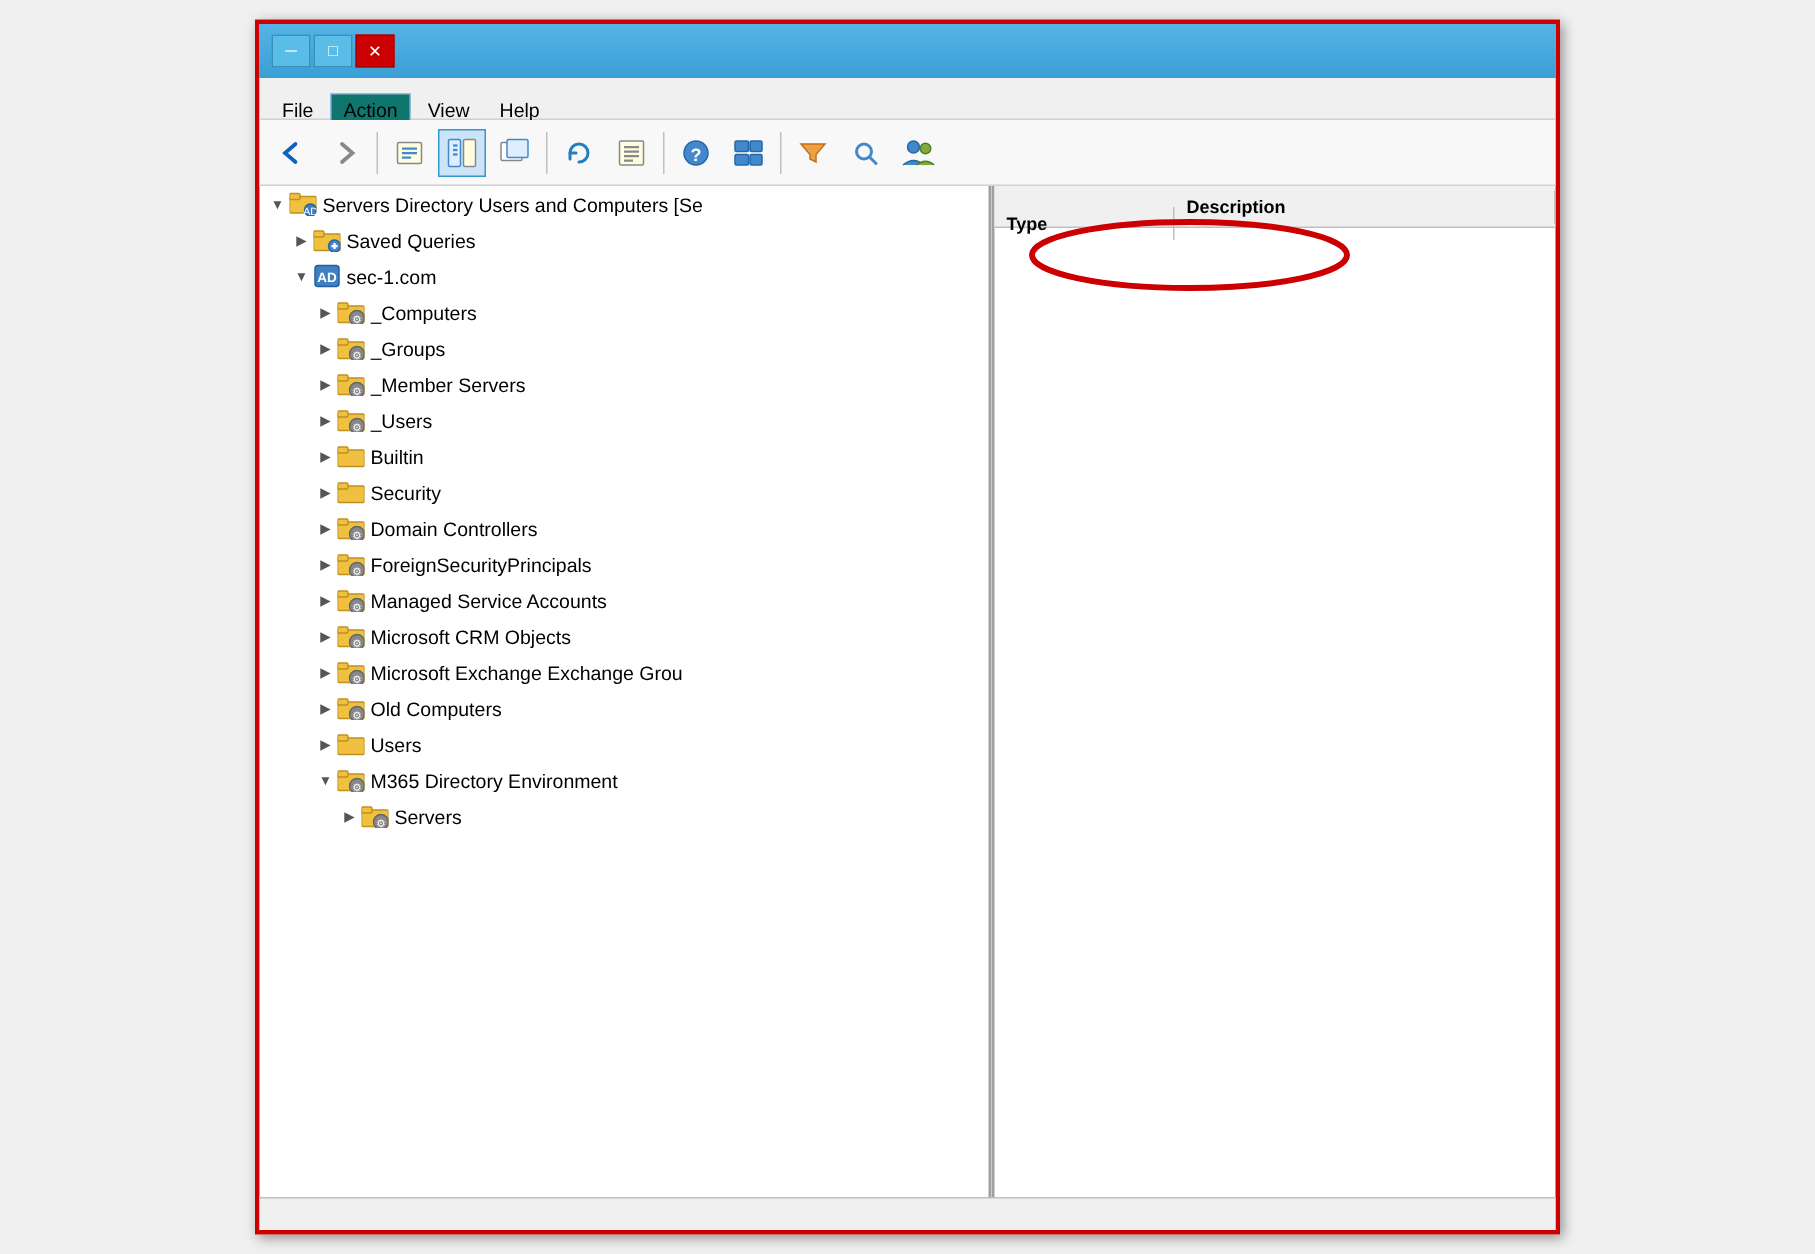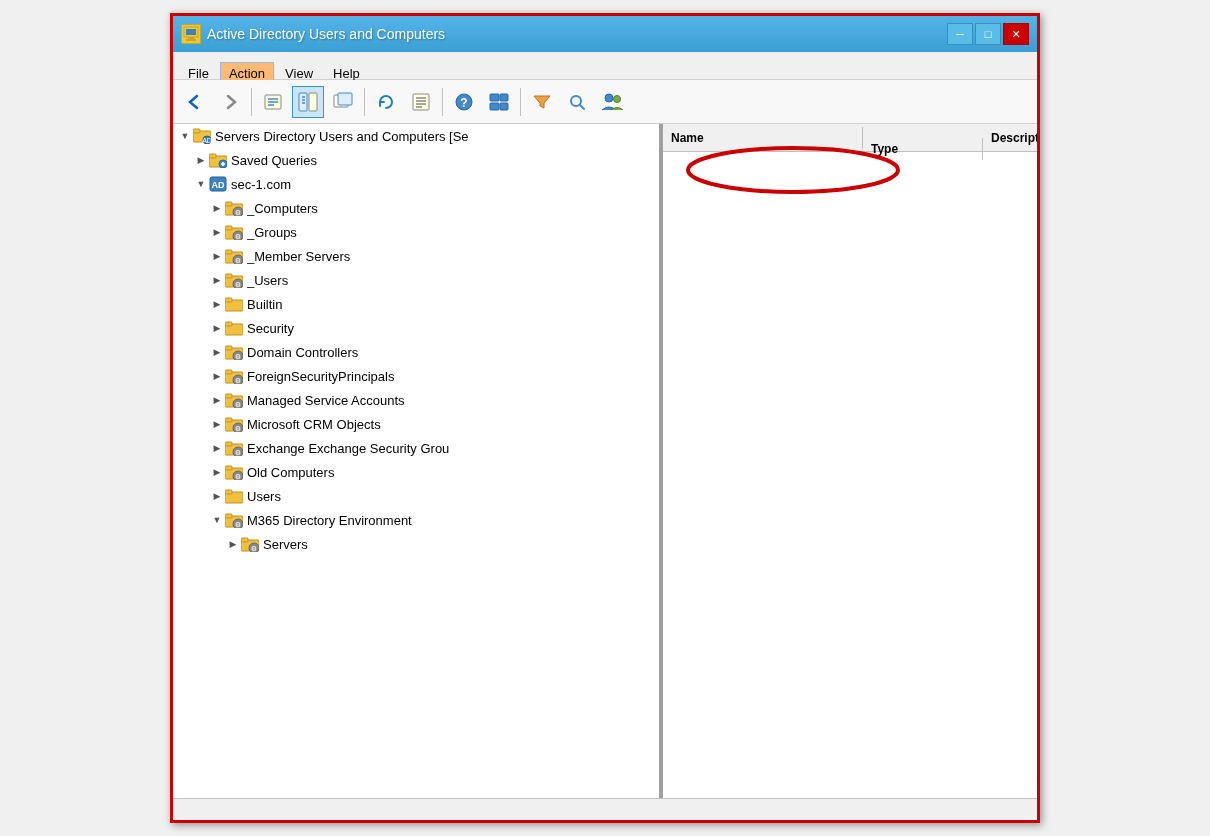--- a/index.html
+++ b/index.html
@@ -85,21 +85,21 @@
       border-bottom: 1px solid #d0d0d0;
       flex-shrink: 0;
     }
     .menu-item {
       padding: 3px 8px;
       cursor: pointer;
       color: #000;
       border: 1px solid transparent;
       margin-top: 16px;
     }
-    .menu-item.active { background: #fdba74; border-color: #99bbdd; }
+    .menu-item.active { background: #0f766e; border-color: #99bbdd; }
 
     
     .toolbar {
       background: #f8f8f8;
       height: 44px;
       display: flex;
       align-items: center;
       padding: 0 6px;
       gap: 3px;
       border-bottom: 1px solid #d0d0d0;
@@ -276,31 +276,20 @@
     .tree-pane-wrapper {
       position: relative;
     }
   </style>
 </head>
 <body>
 
 <div class="window">
 
   <div class="title-bar">
-    <div class="title-bar-left">
-      <div class="title-icon">
-        <svg width="16" height="16" viewBox="0 0 16 16">
-          <rect x="1" y="1" width="14" height="10" fill="#e8c840" stroke="#c8a820"></rect>
-          <rect x="3" y="3" width="10" height="6" fill="#4080c0"></rect>
-          <rect x="5" y="11" width="6" height="2" fill="#c8a820"></rect>
-          <rect x="3" y="13" width="10" height="2" fill="#c8a820"></rect>
-        </svg>
-      </div>
-      <span class="title-text">Active Directory Users and Computers</span>
-    </div>
     <div class="title-controls">
       <div class="title-btn">─</div>
       <div class="title-btn">□</div>
       <div class="title-btn close">✕</div>
     </div>
   </div>
 
   <div class="menu-bar">
     <div class="menu-item">File</div>
     <div class="menu-item active">Action</div>
@@ -597,21 +586,21 @@
                   <div class="tree-row indent-2">
                     <div class="tree-toggle">▶</div>
                     <div class="tree-icon">
                       <svg width="18" height="16" viewBox="0 0 18 16">
                         <rect x="0" y="4" width="18" height="11" rx="1" fill="#f0c040" stroke="#c09020"></rect>
                         <rect x="0" y="2" width="7" height="4" rx="1" fill="#f0c040" stroke="#c09020"></rect>
                         <circle cx="13" cy="12" r="5" fill="#888" stroke="#666"></circle>
                         <text x="13" y="15" text-anchor="middle" font-size="7" fill="#fff">⚙</text>
                       </svg>
                     </div>
-                    <span class="tree-label">Exchange Exchange Security Grou</span>
+                    <span class="tree-label">Microsoft Exchange Exchange Grou</span>
                   </div>
                 </div>
 
                 <div class="tree-node">
                   <div class="tree-row indent-2">
                     <div class="tree-toggle">▶</div>
                     <div class="tree-icon">
                       <svg width="18" height="16" viewBox="0 0 18 16">
                         <rect x="0" y="4" width="18" height="11" rx="1" fill="#f0c040" stroke="#c09020"></rect>
                         <rect x="0" y="2" width="7" height="4" rx="1" fill="#f0c040" stroke="#c09020"></rect>
@@ -677,21 +666,20 @@
       </div>
 
       <svg class="overlay-container" style="position:absolute;top:0;left:0;width:100%;height:100%;pointer-events:none;">
         <ellipse cx="230" cy="789" rx="195" ry="28" fill="none" stroke="#cc0000" stroke-width="4" stroke-dasharray="none"></ellipse>
       </svg>
     </div>
 
     <div style="flex:1; display:flex; flex-direction:column; position:relative;">
 
       <div class="list-headers">
-        <div class="list-header col-name">Name</div>
         <div class="list-header col-type">Type</div>
         <div class="list-header col-desc">Description</div>
       </div>
 
       <div class="list-items" style="position:relative;">
 
         <svg style="position:absolute;top:-8px;left:20px;width:220px;height:52px;pointer-events:none;">
           <ellipse cx="110" cy="26" rx="105" ry="22" fill="none" stroke="#cc0000" stroke-width="4"></ellipse>
         </svg>
       </div>

